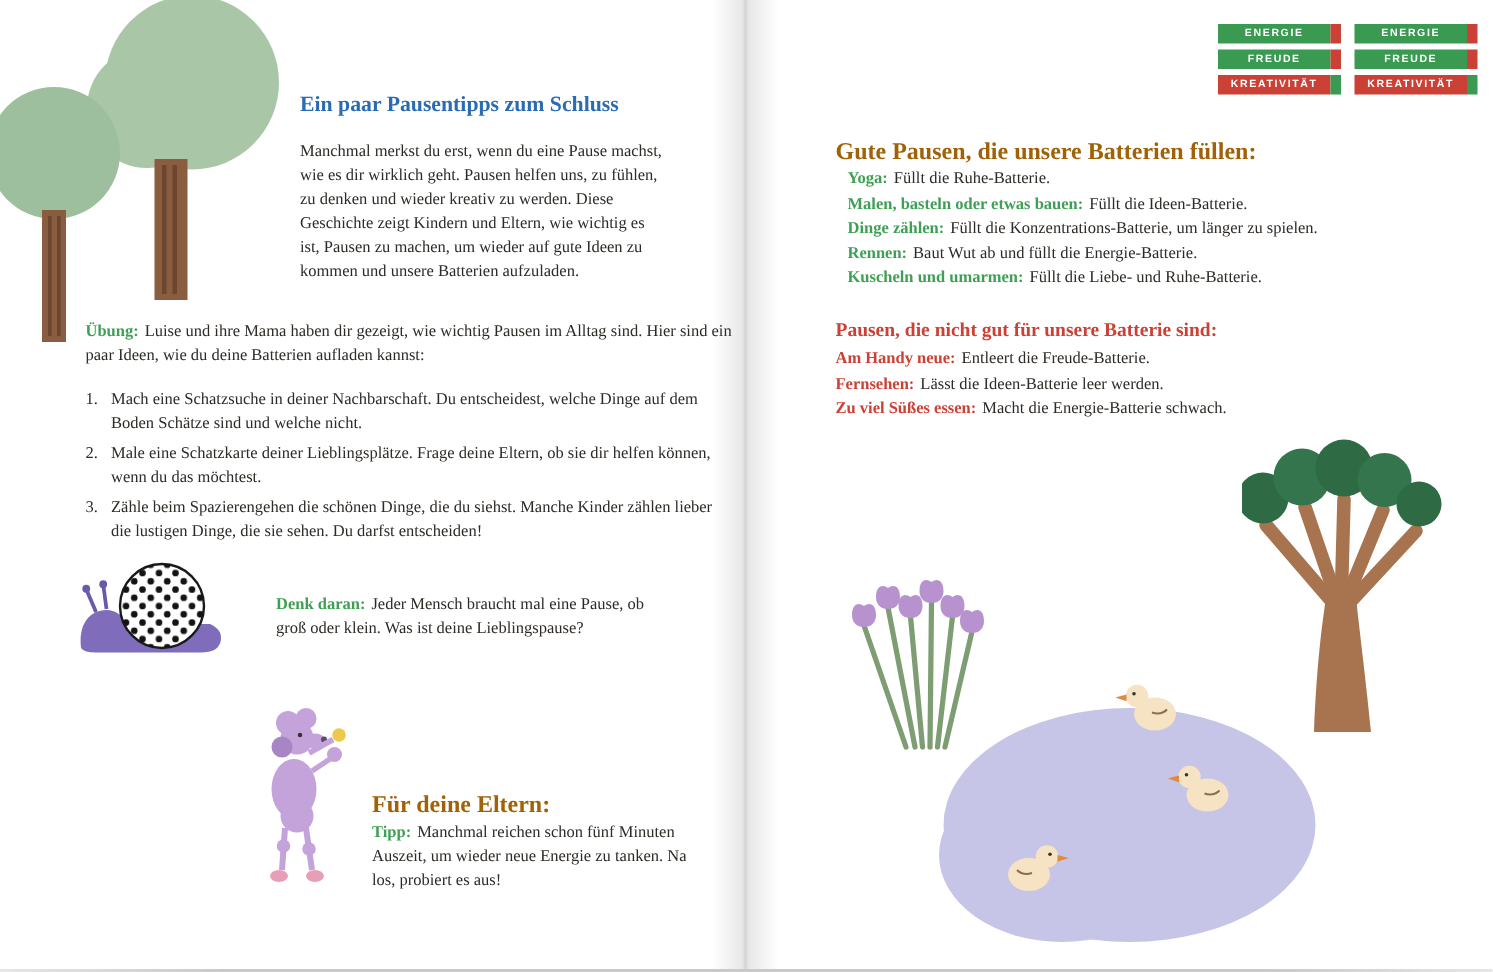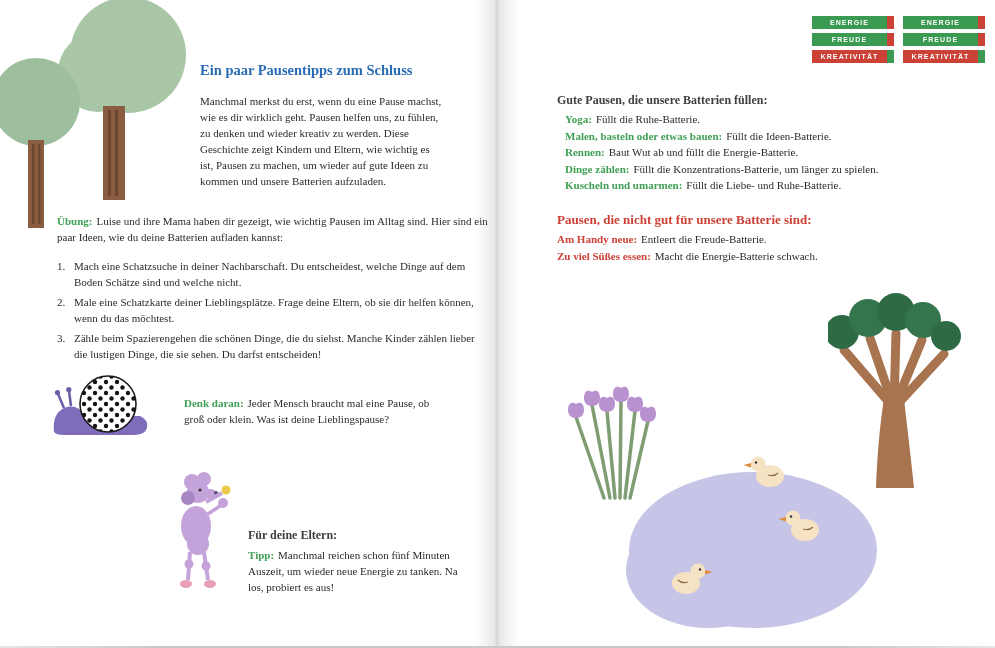--- a/index.html
+++ b/index.html
@@ -8,21 +8,21 @@
     position:relative;
     background:#ffffff;
     font-family:"Liberation Serif", serif;
     color:#2e2a26;
     overflow:hidden;
   }
   .abs { position:absolute; }
 
   
   .h-main { font-size:14.5px; font-weight:bold; color:#2a6cb4; }
-  .h-sub  { font-size:12px;  font-weight:bold; color:#404040; }
+  .h-sub  { font-size:16px;  font-weight:bold; color:#a16207; }
   .h-red  { font-size:13px;  font-weight:bold; color:#cc4136;font-family:Liberation Serif, serif; }
   .lead-green { color:#3fa055; font-weight:bold; margin-right:4px; }
   .lead-red   { color:#cc4136; font-weight:bold; margin-right:4px; }
 
   .body-text { font-size:11px; line-height:16px; }
 
   
   ol.ideas { list-style:none; }
   ol.ideas li { display:flex; margin-bottom:5px; font-size:11px; line-height:15.5px; }
   ol.ideas li .num { width:17px; flex:none; }
@@ -171,34 +171,37 @@
 
   <div class="abs h-sub" style="left:60px;top:93px;width:420px;">Gute Pausen, die unsere Batterien füllen:</div>
   <div class="abs" style="left:68px;top:114px;width:430px;">
     <div class="bat-item">
       <span class="lead-green">Yoga:</span><span>Füllt die Ruhe-Batterie.</span>
     </div>
     <div class="bat-item">
       <span class="lead-green">Malen, basteln oder etwas bauen:</span><span>Füllt die Ideen-Batterie.</span>
     </div>
     <div class="bat-item">
+      <span class="lead-green">Dinge zählen:</span><span>Füllt die Konzentrations-Batterie, um länger zu spielen.</span>
+    </div>
+    <div class="bat-item">
       <span class="lead-green">Rennen:</span><span>Baut Wut ab und füllt die Energie-Batterie.</span>
-    </div>
-    <div class="bat-item">
-      <span class="lead-green">Dinge zählen:</span><span>Füllt die Konzentrations-Batterie, um länger zu spielen.</span>
     </div>
     <div class="bat-item">
       <span class="lead-green">Kuscheln und umarmen:</span><span>Füllt die Liebe- und Ruhe-Batterie.</span>
     </div>
   </div>
 
   <div class="abs h-red" style="left:60px;top:212px;width:420px;">Pausen, die nicht gut für unsere Batterie sind:</div>
   <div class="abs" style="left:60px;top:234px;width:430px;">
     <div class="bat-item">
       <span class="lead-red">Am Handy neue:</span><span>Entleert die Freude-Batterie.</span>
+    </div>
+    <div class="bat-item">
+      <span class="lead-red">Fernsehen:</span><span>Lässt die Ideen-Batterie leer werden.</span>
     </div>
     <div class="bat-item">
       <span class="lead-red">Zu viel Süßes essen:</span><span>Macht die Energie-Batterie schwach.</span>
     </div>
   </div>
 
   <svg class="abs" style="left:63px;top:383px;" width="115" height="118" viewBox="0 0 115 118">
     <g stroke="#7f9d72" stroke-width="3.5" stroke-linecap="round">
       <line x1="44" y1="115" x2="16" y2="34"></line>
       <line x1="50" y1="115" x2="32" y2="22"></line>

